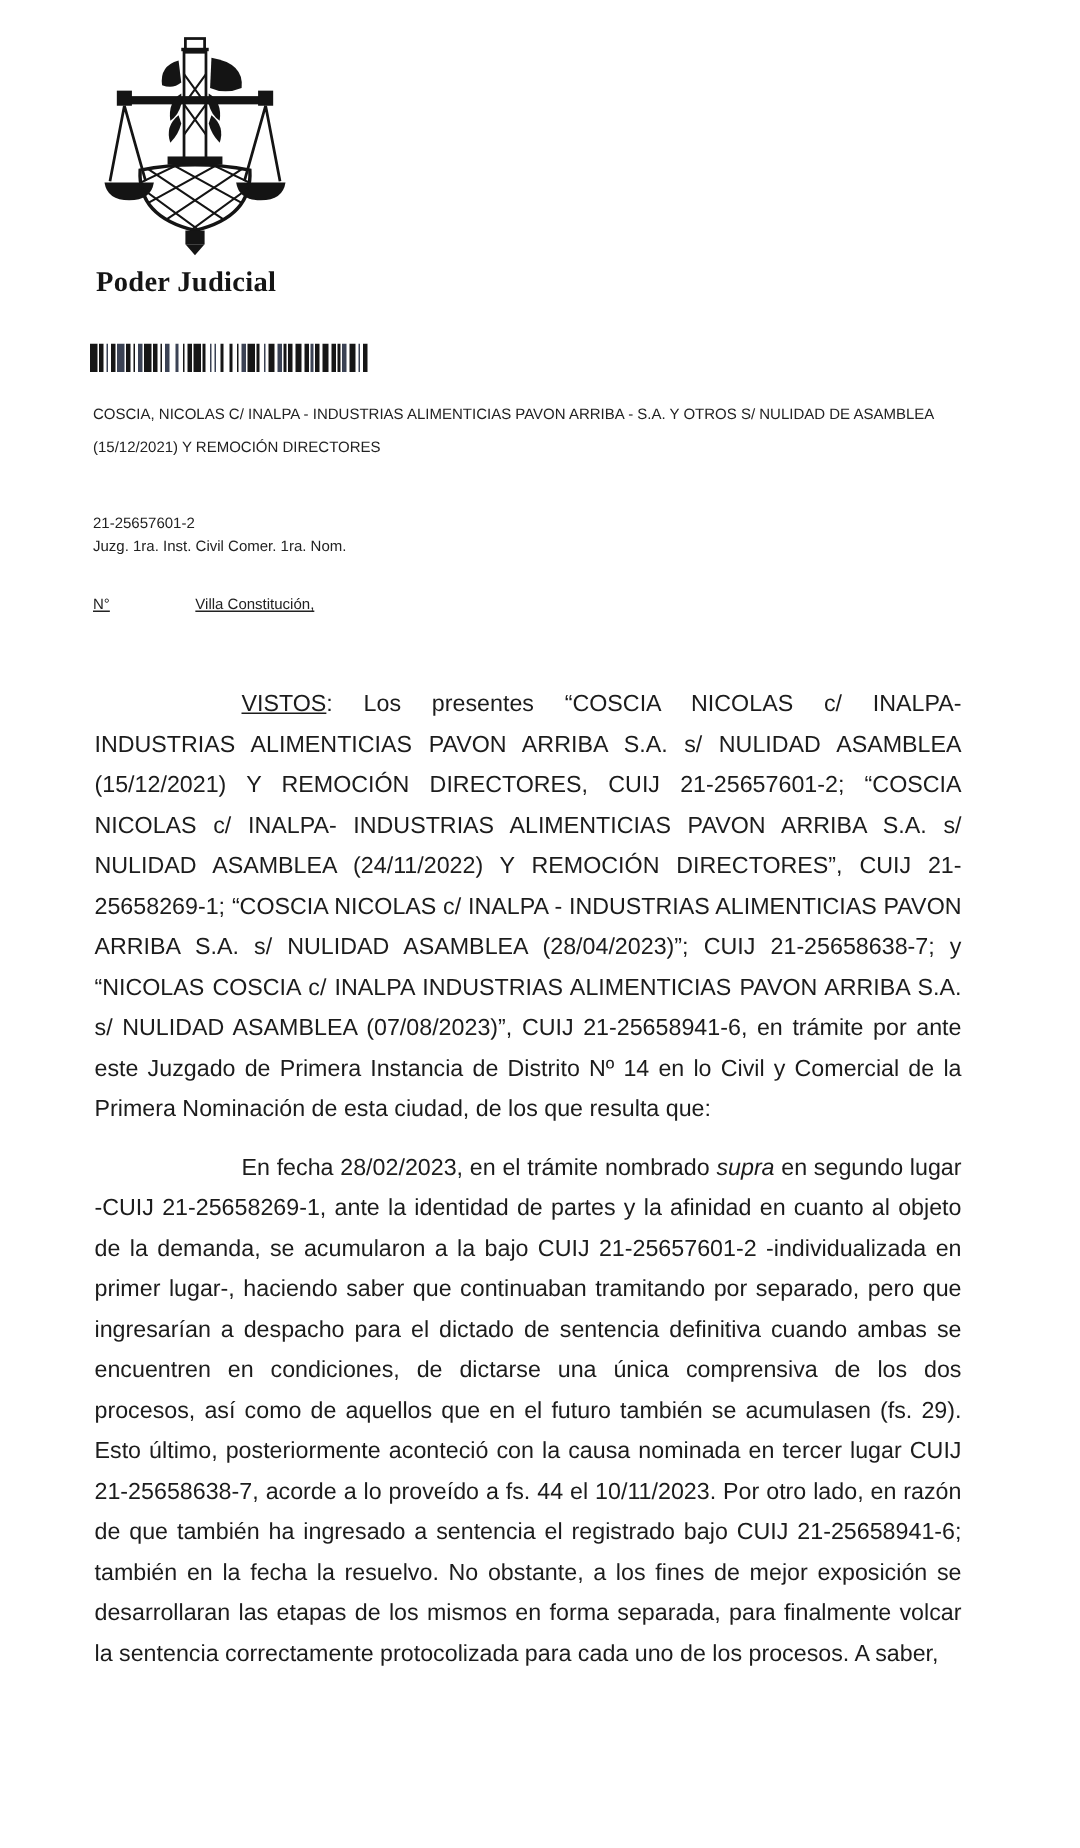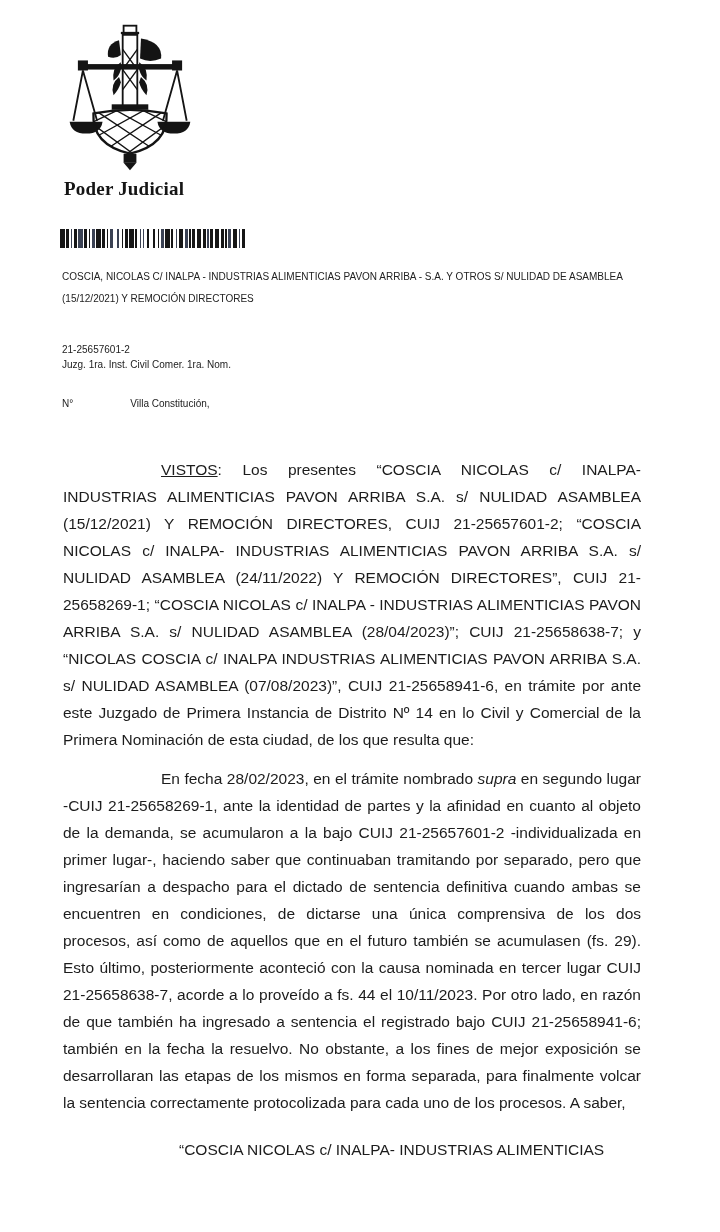--- a/index.html
+++ b/index.html
@@ -52,21 +52,21 @@
     position: absolute;
     left: 62px;
     width: 580px;
     font-size: 10px;
     line-height: 21.5px;
     color: #222222;
   }
   .case-title   { top: 266px; }
   .cuij-line    { top: 316px; margin-top: 23px; }
   .court-line   { top: 354px; }
-  .n-line       { top: 393px; }
+  .n-line       { top: 393px; text-decoration: underline; }
   .n-line .place { margin-left: 57px; }
 
   .body-text {
     position: absolute;
     left: 63px;
     top: 456px;
     width: 578px;
     font-size: 15.5px;
     line-height: 27px;
     text-align: justify;
@@ -224,16 +224,15 @@
   <div class="caption-block case-title">COSCIA, NICOLAS C/ INALPA - INDUSTRIAS ALIMENTICIAS PAVON ARRIBA - S.A. Y OTROS S/ NULIDAD DE ASAMBLEA (15/12/2021) Y REMOCIÓN DIRECTORES</div>
   <div class="caption-block cuij-line">21-25657601-2</div>
   <div class="caption-block court-line">Juzg. 1ra. Inst. Civil Comer. 1ra. Nom.</div>
   <div class="caption-block n-line">
     <span>N°</span><span class="place">Villa Constitución,</span>
   </div>
 
   <div class="body-text">
       <p class="para"><span class="b u">VISTOS</span><span class="b">:</span><span> Los presentes “COSCIA NICOLAS c/ INALPA- INDUSTRIAS ALIMENTICIAS PAVON ARRIBA S.A. s/ NULIDAD ASAMBLEA </span><span class="b">(15/12/2021)</span><span> Y REMOCIÓN DIRECTORES, </span><span class="b">CUIJ 21-25657601-2</span><span>; “COSCIA NICOLAS c/ INALPA- INDUSTRIAS ALIMENTICIAS PAVON ARRIBA S.A. s/ NULIDAD ASAMBLEA </span><span class="b">(24/11/2022)</span><span> Y REMOCIÓN DIRECTORES”, </span><span class="b">CUIJ 21-25658269-1;</span><span> “COSCIA NICOLAS c/ INALPA - INDUSTRIAS ALIMENTICIAS PAVON ARRIBA S.A. s/ NULIDAD ASAMBLEA </span><span class="b">(28/04/2023)”;</span><span class="b"> </span><span class="b">CUIJ 21-25658638-7; y</span><span> “NICOLAS COSCIA c/ INALPA INDUSTRIAS ALIMENTICIAS PAVON ARRIBA S.A. s/ NULIDAD ASAMBLEA </span><span class="b">(07/08/2023)”,</span><span class="b"> </span><span class="b">CUIJ 21-25658941-6</span><span>, en trámite por ante este Juzgado de Primera Instancia de Distrito Nº 14 en lo Civil y Comercial de la Primera Nominación de esta ciudad, de los que resulta que:</span></p>
       <p class="para"><span>En fecha 28/02/2023, en el trámite nombrado </span><span class="i">supra</span><span> en segundo lugar -CUIJ 21-25658269-1, ante la identidad de partes y la afinidad en cuanto al objeto de la demanda, se acumularon a la bajo CUIJ 21-25657601-2 -individualizada en primer lugar-, haciendo saber que continuaban tramitando por separado, pero que ingresarían a despacho para el dictado de sentencia definitiva cuando ambas se encuentren en condiciones, de dictarse una única comprensiva de los dos procesos, así como de aquellos que en el futuro también se acumulasen (fs. 29). Esto último, posteriormente aconteció con la causa nominada en tercer lugar </span><span class="b">CUIJ 21-25658638-7,</span><span> acorde a lo proveído a fs. 44 el 10/11/2023. Por otro lado, en razón de que también ha ingresado a sentencia el registrado bajo </span><span class="b">CUIJ 21-25658941-6</span><span>; también en la fecha la resuelvo. No obstante, a los fines de mejor exposición se desarrollaran las etapas de los mismos en forma separada, para finalmente volcar la sentencia correctamente protocolizada para cada uno de los procesos. A saber,</span></p>
-      <p class="para heading"><span class="b">“COSCIA NICOLAS c/ INALPA- INDUSTRIAS ALIMENTICIAS</span></p>
     </div>
 
 </div>
 
 </body></html>

